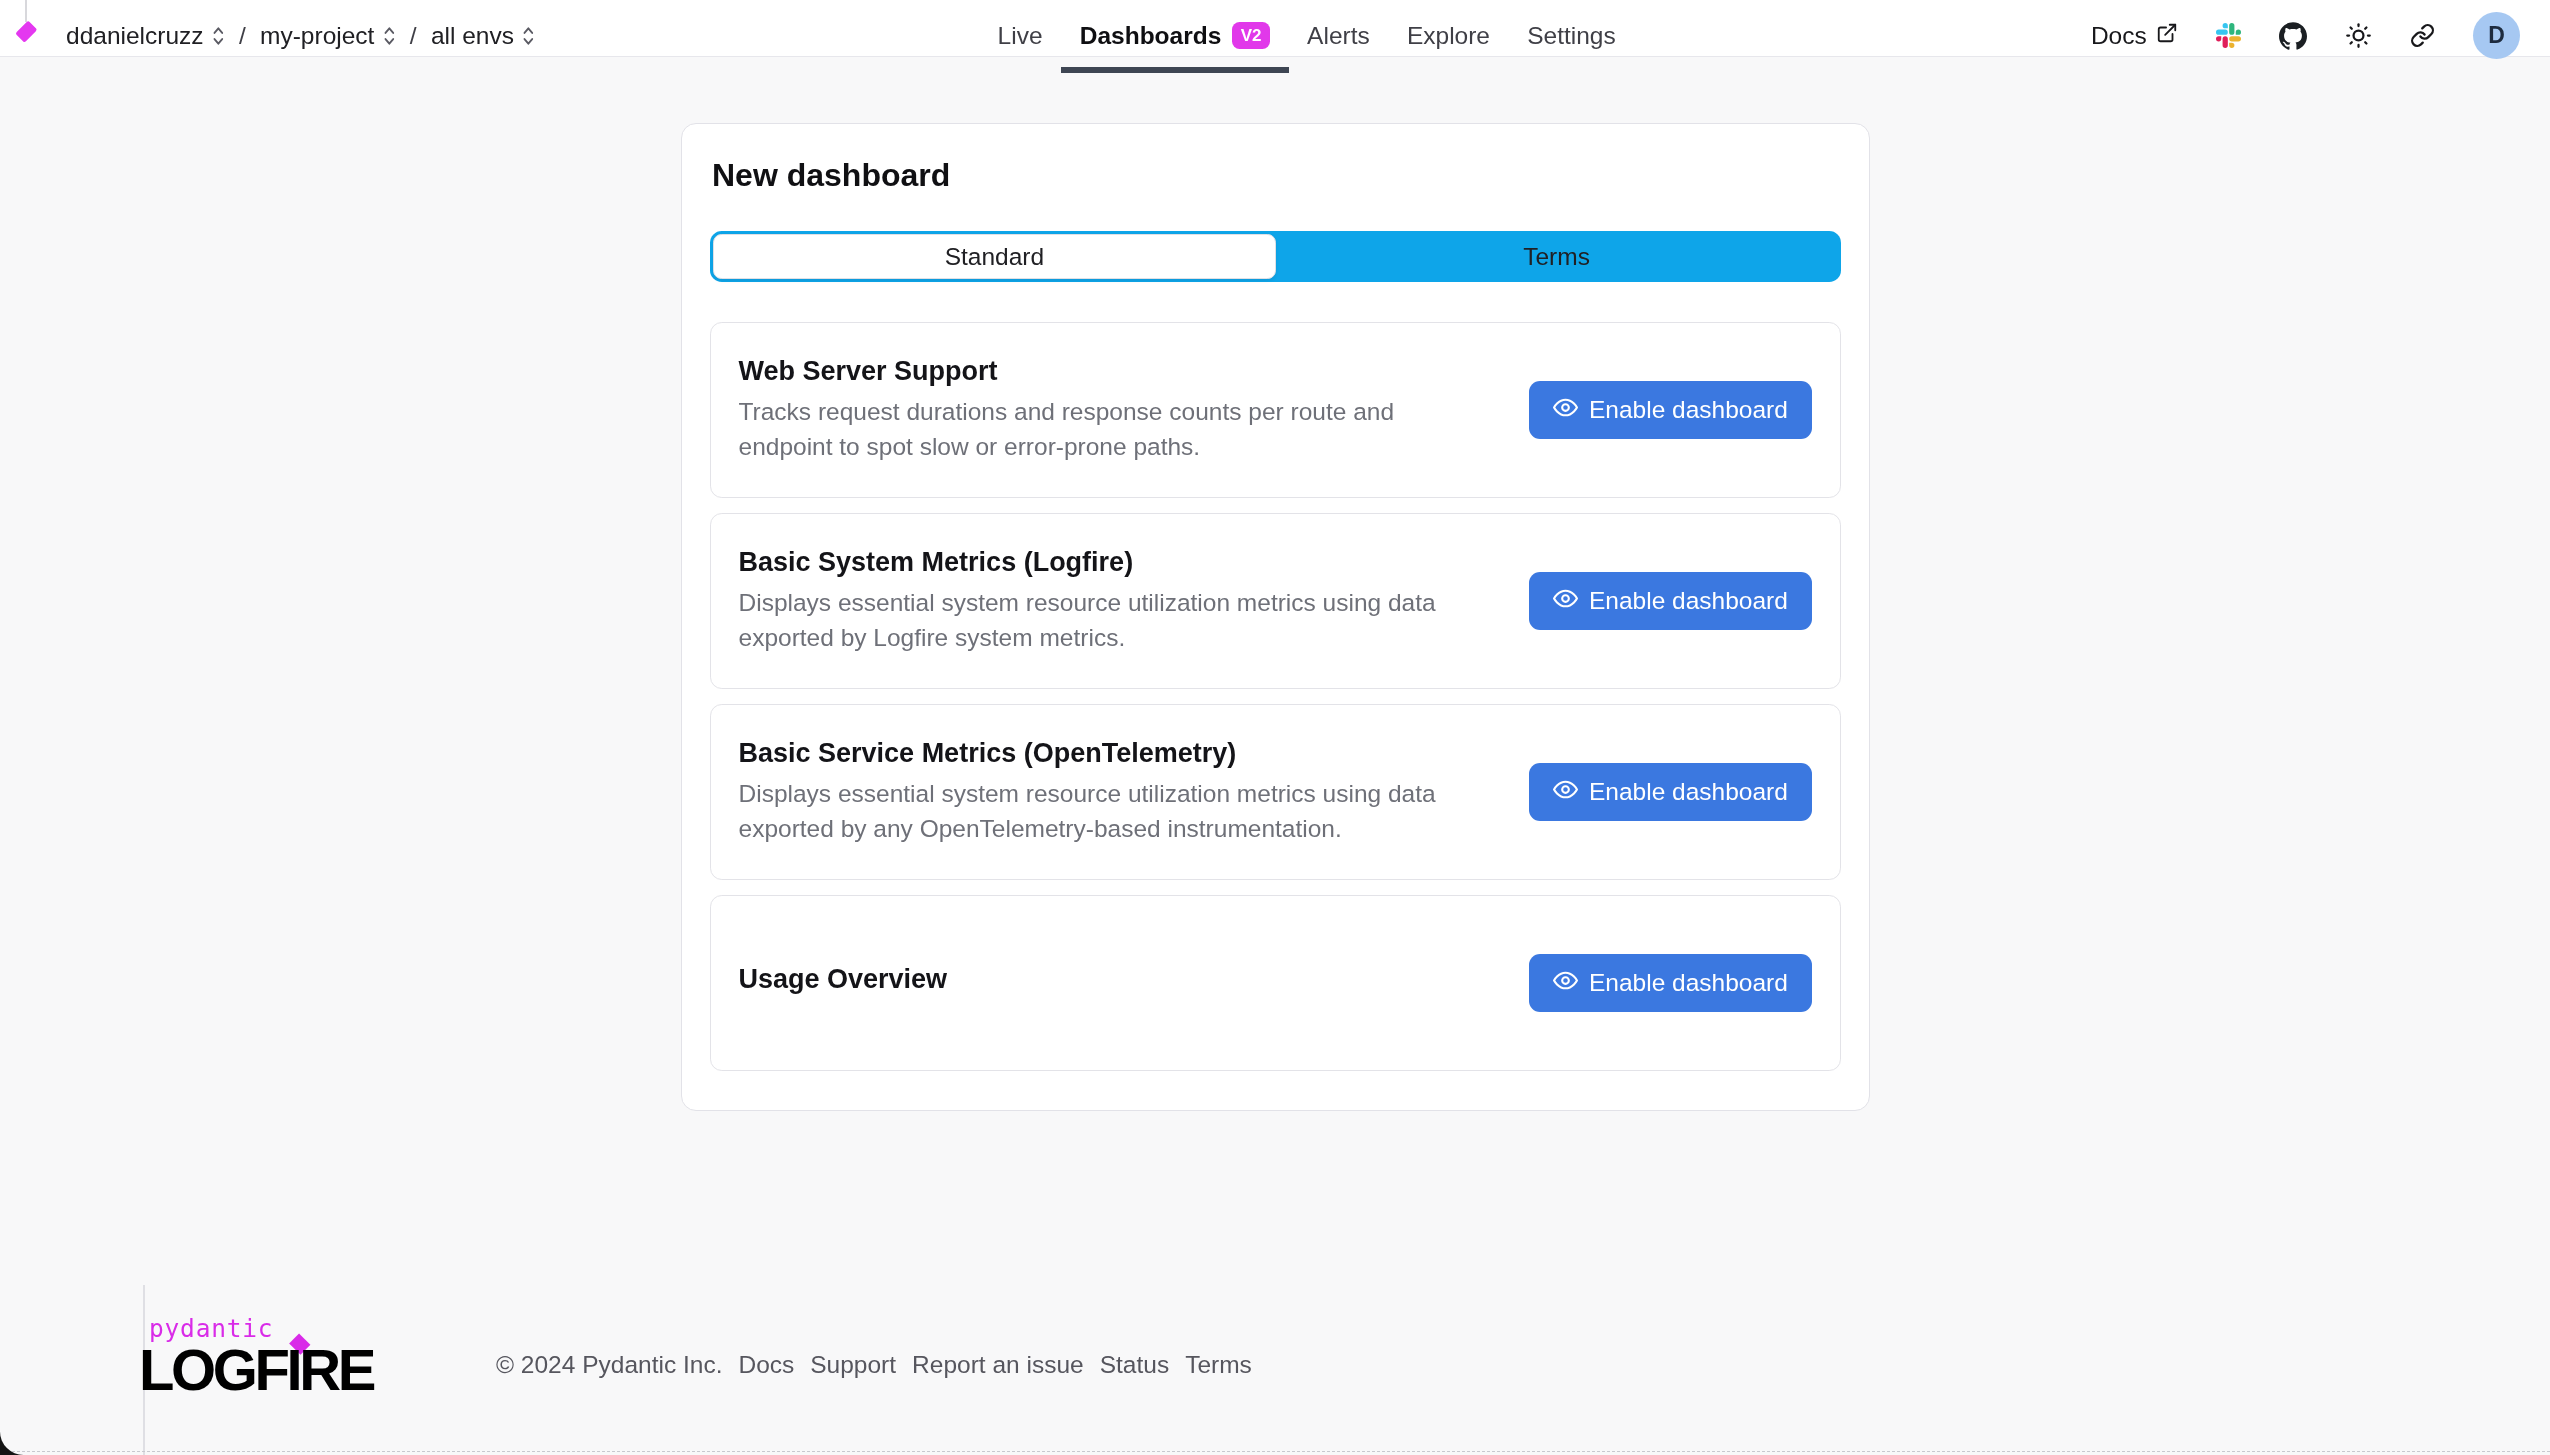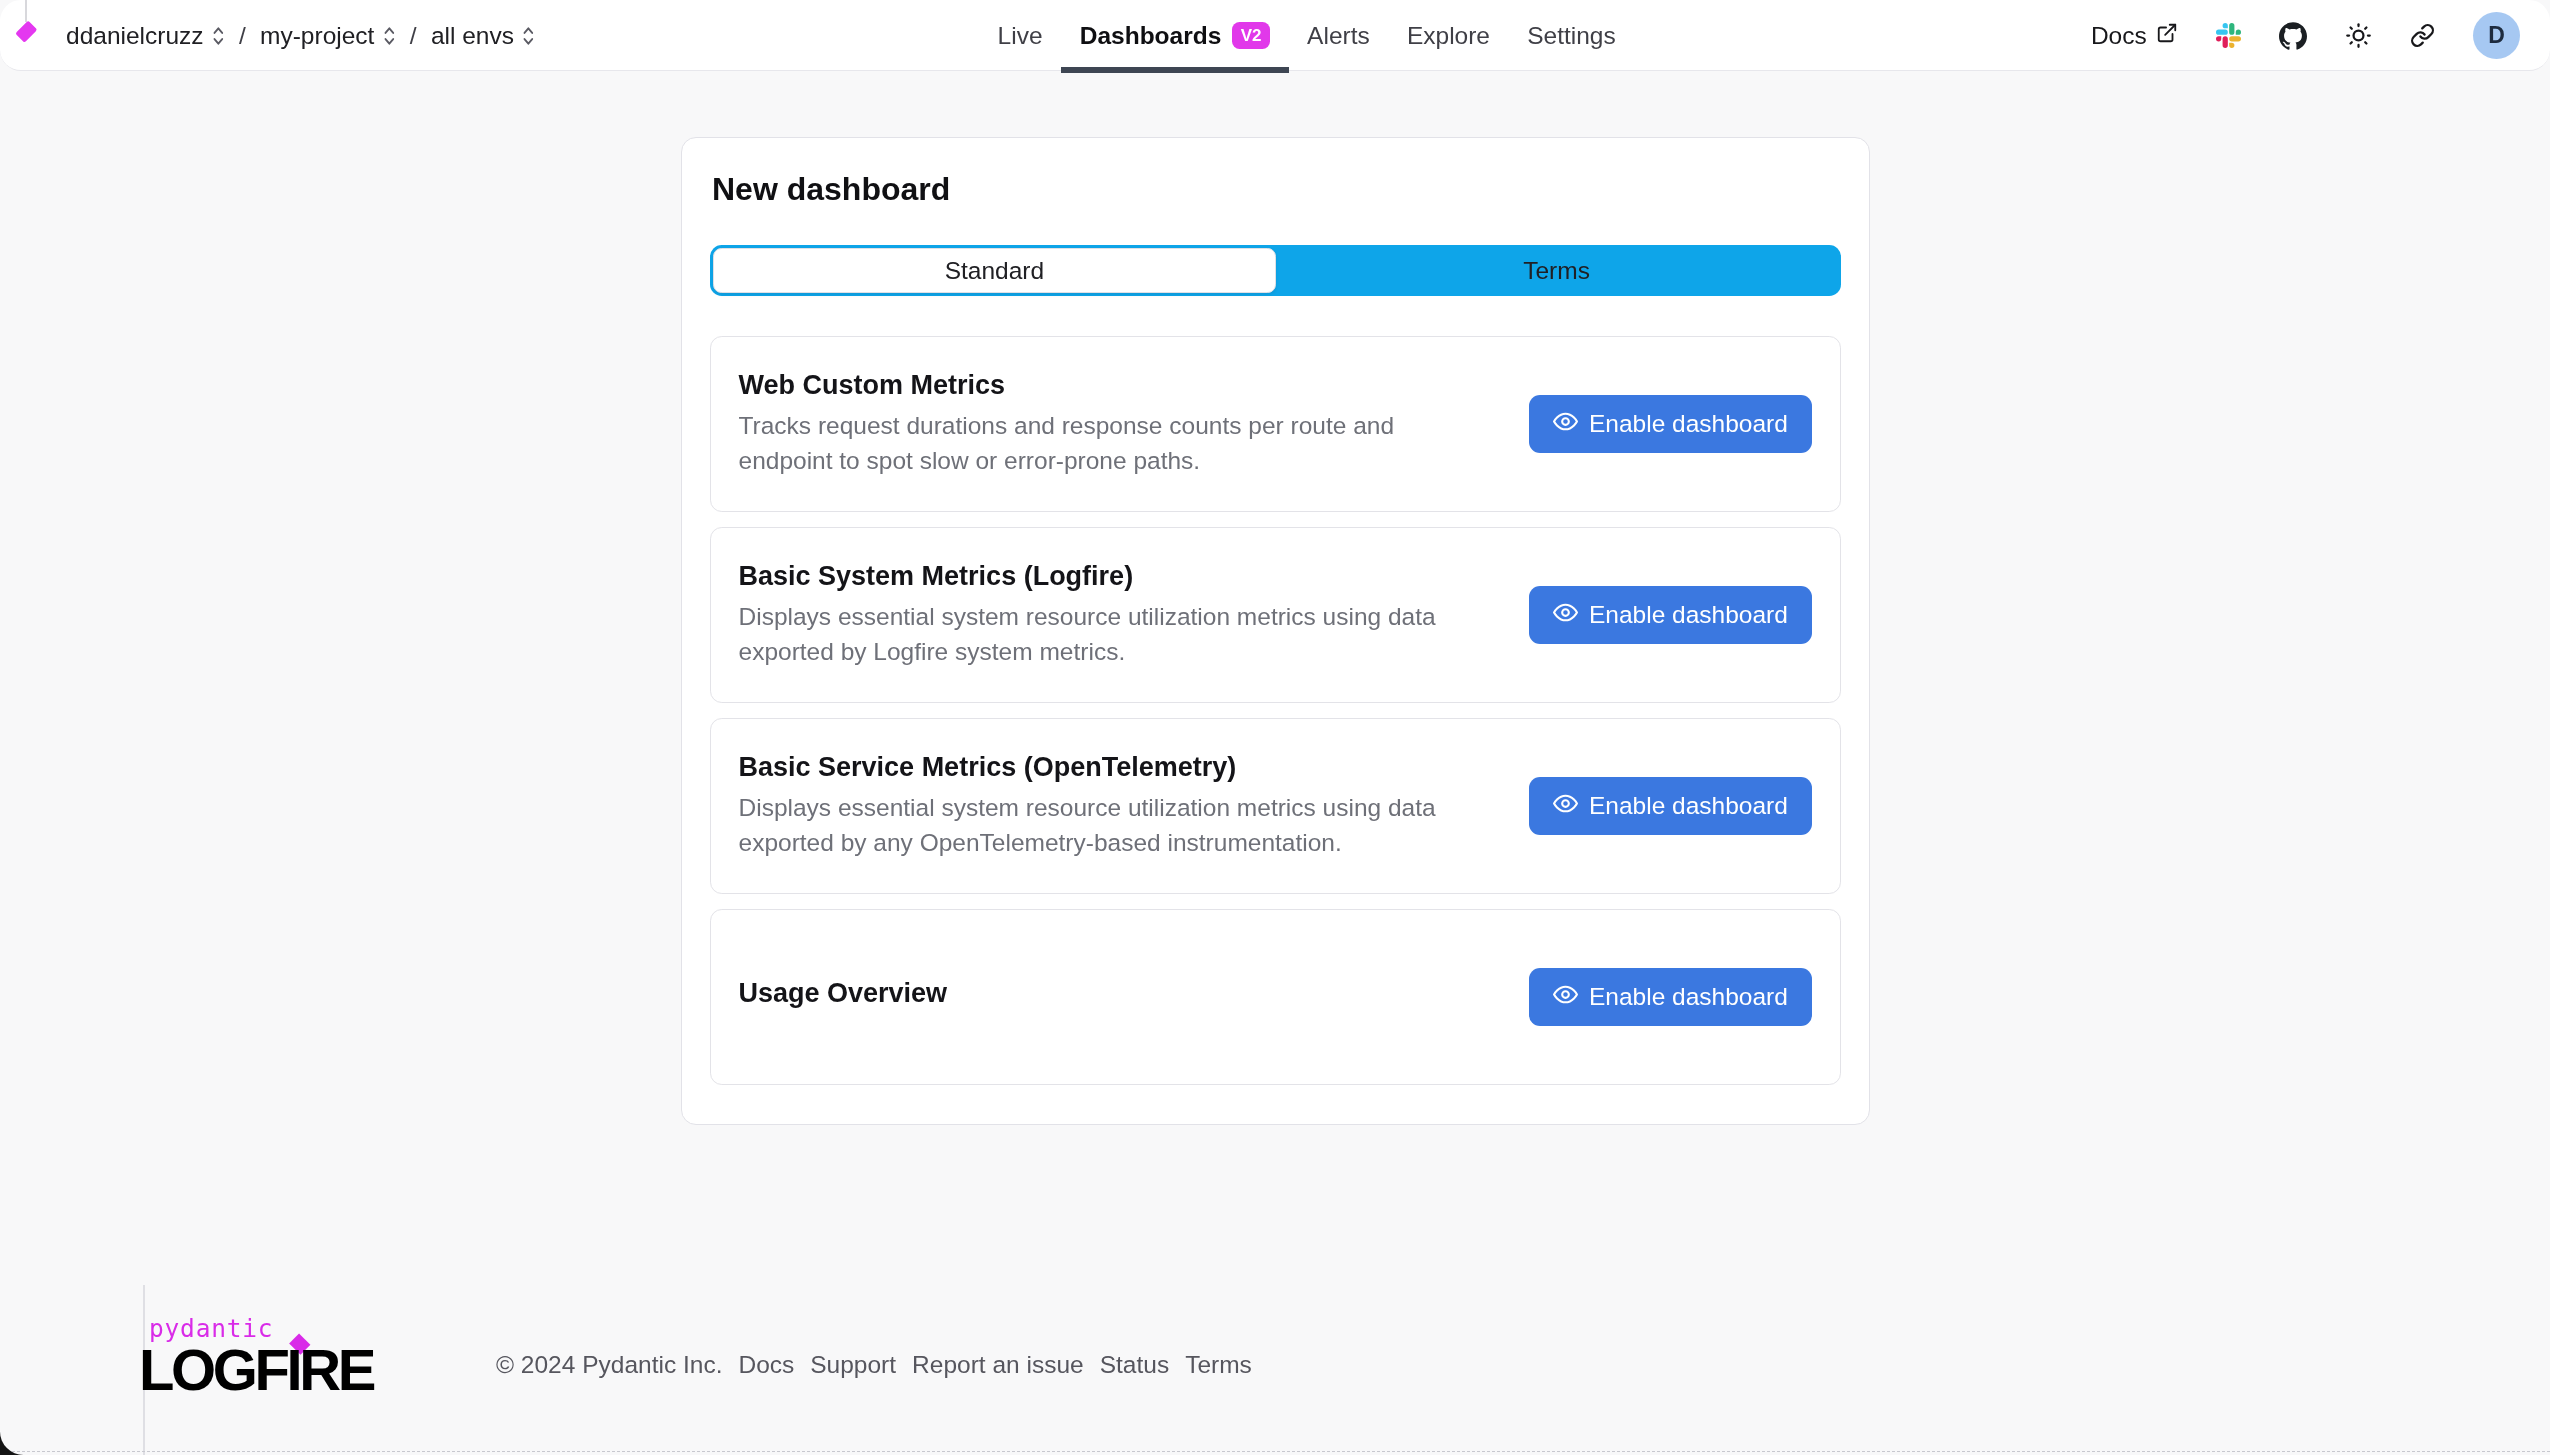--- a/index.html
+++ b/index.html
@@ -1,20 +1,20 @@
 <!DOCTYPE html>
 <html style="font-size:13.5px"><head>
 <meta charset="utf-8">
 <style>
   * { margin:0; padding:0; box-sizing:border-box; }
   html,body { width:2550px; height:1456px; background:#141414; font-family:"Liberation Sans",sans-serif; overflow:hidden; }
   .sheet { position:absolute; inset:0; background:#f8f8f9; border-radius:0 0 0 23.6px; overflow:hidden; }
 
   
-  .topnav { position:relative; height:71px; background:#ffffff; border-bottom:1.7px solid #e7e7ec;border-radius:21px; }
+  .topnav { position:relative; height:57px; background:#ffffff; border-bottom:1.7px solid #e7e7ec; }
   .brand-tick { position:absolute; left:25px; top:0; width:1.7px; height:22px; background:#d8d8dc; }
   .brand-diamond { position:absolute; left:20px; top:25px; width:12.7px; height:12.7px; background:#e438f0; border-radius:1.7px; transform:rotate(45deg) scaleY(1.4); }
   .breadcrumb { position:absolute; left:66px; top:0; height:71px; display:flex; align-items:center; gap:14.3px; font-size:24.5px; font-weight:500; color:#202024; }
   .crumb { display:flex; align-items:center; gap:8.4px; cursor:pointer; }
   .crumb-sep { color:#3f3f46; font-weight:400; }
   .selector-icon { display:flex; }
 
   .nav-tabs { position:absolute; left:979px; top:0; height:71px; display:flex; gap:0; }
   .nav-tab { position:relative; display:flex; align-items:center; gap:11px; padding:0 18.6px; font-size:24.5px; color:#3f3f46; cursor:pointer; }
   .nav-tab.active { font-weight:700; color:#0f0f12; }
@@ -164,21 +164,21 @@
 
       <div class="segmented">
         <div class="segment selected">Standard</div>
         <div class="segment">Terms</div>
       </div>
 
       <div class="template-list">
 
         <div class="template-card">
           <div>
-            <div class="template-title">Web Custom Metrics</div>
+            <div class="template-title">Web Server Support</div>
             <div class="template-desc">Tracks request durations and response counts per route and
 endpoint to spot slow or error-prone paths.</div>
           </div>
           <button class="enable-btn">
             <span>
               <svg width="25" height="25" viewBox="0 0 24 24" fill="none" stroke="#ffffff" stroke-width="2" stroke-linecap="round" stroke-linejoin="round">
                   <path d="M1 12s4-7.5 11-7.5S23 12 23 12s-4 7.5-11 7.5S1 12 1 12z"></path>
                   <circle cx="12" cy="12" r="3.2"></circle>
                 </svg>
             </span>

